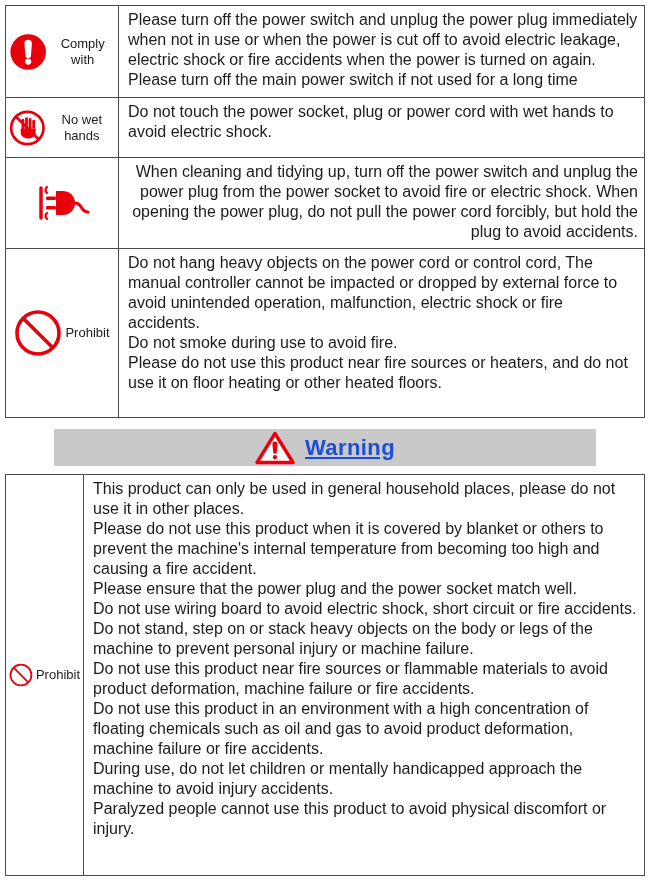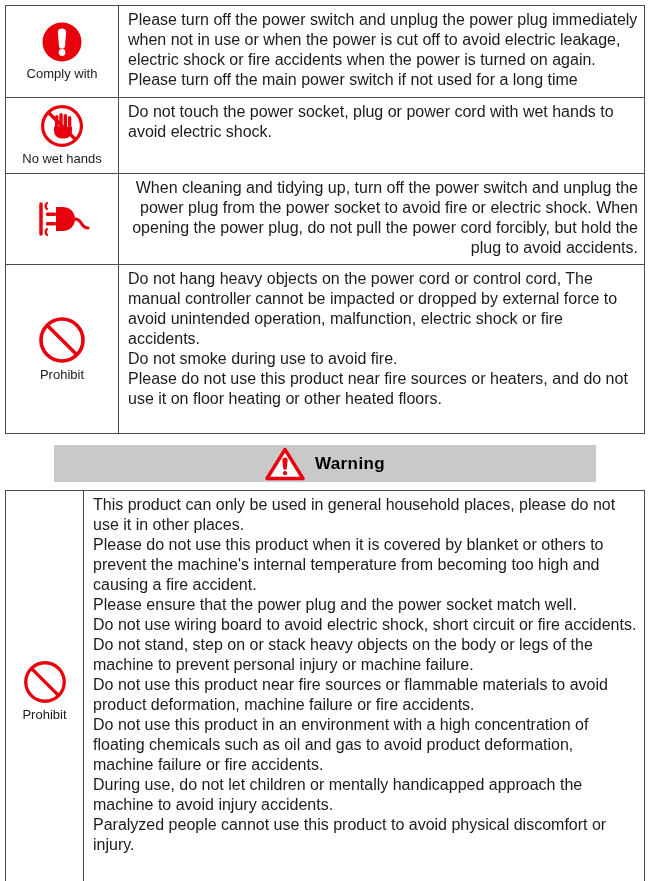--- a/index.html
+++ b/index.html
@@ -16,21 +16,21 @@
     background: #fff;
   }
   .t-row { display: grid; border-bottom: 1px solid #4a4a4a; }
   .t-row:last-child { border-bottom: none; }
   .table1 .t-row { grid-template-columns: 113px 1fr; }
   .table2 .t-row { grid-template-columns: 78px 1fr; }
 
   .icon-cell {
     border-right: 1px solid #4a4a4a;
     display: flex;
-    flex-direction: column;
+    flex-direction: row;
     align-items: center;
     justify-content: center;
     gap: 3px;
     padding: 6px 3px;
     text-align: center;
   }
   .icon-label { font-size: 13px; line-height: 16px; }
 
   .text-cell { padding: 4px 6px 6px 9px; }
   .text-cell p { margin: 0; font-size: 16px; line-height: 20px; }
@@ -45,24 +45,25 @@
     width: 542px;
     height: 37px;
     margin: 11px auto 8px auto;
     background: #c9c9c9;
     display: flex;
     align-items: center;
     justify-content: center;
     gap: 10px;
   }
   .warning-banner .w-label {
-    font-size: 17px;
+    font-size: 22px;
     font-weight: bold;
-    color: #000000;
+    color: #1d4ed8;
     letter-spacing: 0.4px;
+    text-decoration: underline;
   }
 
   svg { display: block; }
 </style>
 </head>
 <body>
 
 <div class="page">
 
   <div class="sheet-table table1">

